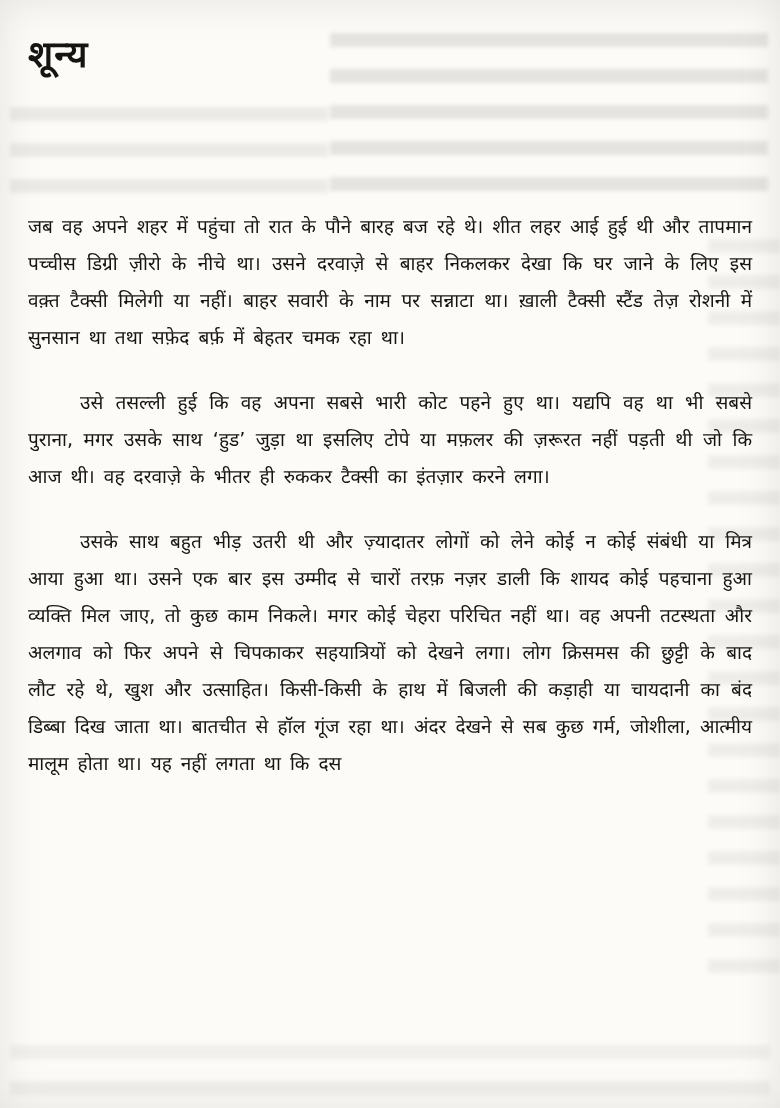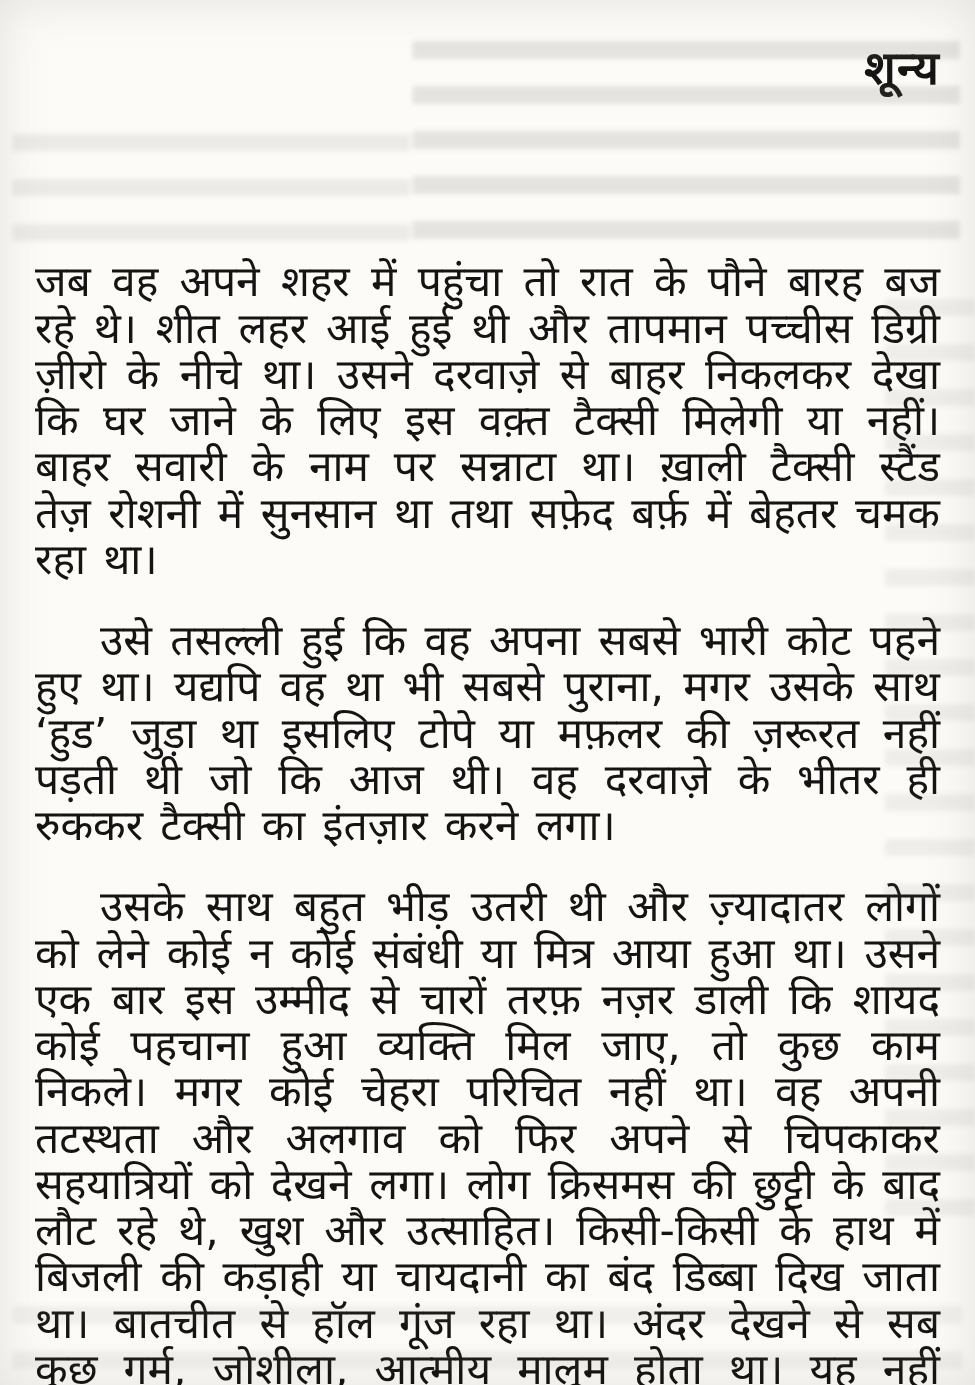--- a/index.html
+++ b/index.html
@@ -32,29 +32,29 @@
       transparent 23px, transparent 36px
     );
   }
   .ghost-top-right   { top: 24px;  left: 330px; right: 12px;  height: 188px; opacity: .16; }
   .ghost-top-left    { top: 98px;  left: 10px;  width: 318px; height: 114px; opacity: .11; }
   .ghost-right-strip { top: 230px; right: 0px;  width: 72px;  height: 760px; opacity: .09; }
   .ghost-bottom      { bottom: 6px; left: 10px; right: 10px;  height: 66px;  opacity: .08; }
 
   .title {
     margin: 0 0 128px 0;
-    text-align: right;
+    text-align: left;
     font-size: 37px;
     line-height: 50px;
     font-weight: 600;
     letter-spacing: 1px;
   }
   .para {
     margin: 0 0 10px 0;
-    font-size: 34px;
+    font-size: 19px;
     line-height: 37px;
     font-weight: 500;
     text-align: justify;
     word-spacing: 3px;
   }
   .para.indent {
     text-indent: 52px;
     margin-top: 28px;
   }
 </style>

